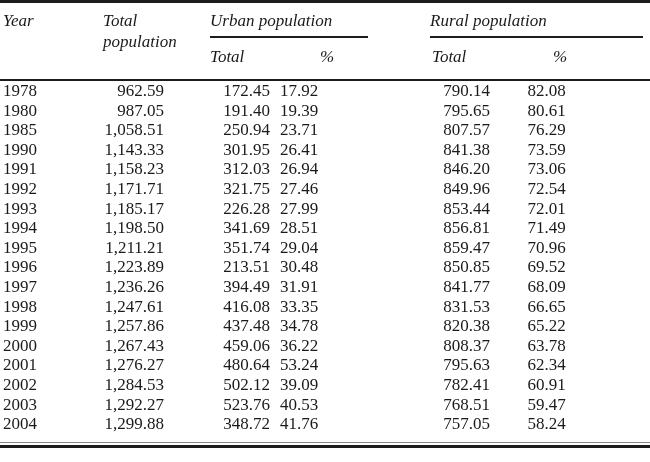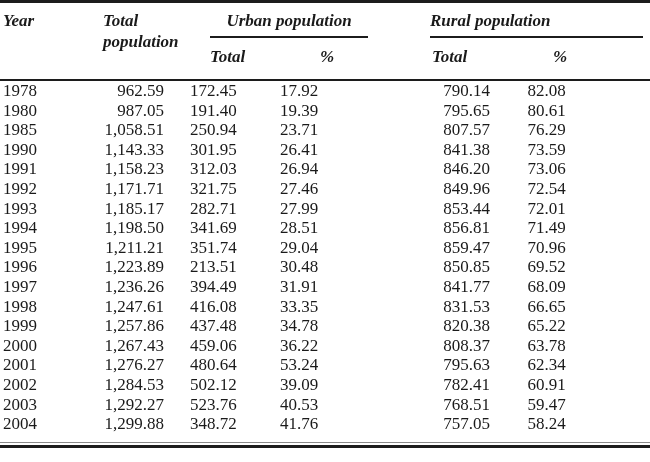--- a/index.html
+++ b/index.html
@@ -29,50 +29,49 @@
     padding: 0;
     font-weight: normal;
     text-align: left;
     vertical-align: top;
     white-space: normal;
   }
   thead th {
     font-style: italic;
     font-size: 17px;
     line-height: 21px;
-    font-weight: bold;
   }
   tr.h1 th { padding-top: 7px; }
   th.hy { padding-left: 3px; }
   th.ht { padding-left: 8px; }
 
   .spanlbl {
     padding-bottom: 5px;
     border-bottom: 2px solid #1c1c1c;
   }
-  th.sp-urban .spanlbl { margin-left: 20px; margin-right: 2px; text-align: center; }
+  th.sp-urban .spanlbl { margin-left: 20px; margin-right: 2px; }
   th.sp-rural .spanlbl { margin-left: 60px; margin-right: 7px; }
 
   tr.h2 th { padding-top: 8px; padding-bottom: 12px; }
   th.su-t { padding-left: 20px; }
   th.su-p { padding-left: 40px; }
   th.sr-t { padding-left: 62px; }
   th.sr-p { padding-left: 53px; }
 
   tr.h2 th, th[rowspan] { border-bottom: 2px solid #1c1c1c; }
 
   tbody td {
     font-size: 17px;
     line-height: 19.6px;
   }
   tbody tr:first-child td { }
   tbody tr:last-child td { padding-bottom: 8px; }
   td.c1 { padding-left: 3px; }
   td.c2 { text-align: right; padding-right: 26px; }
-  td.c3 { text-align: left; padding-right: 10px; }
+  td.c3 { text-align: right; padding-right: 10px; }
   td.c4 { text-align: left; padding-right: 13px; }
   td.c5 { text-align: right; padding-right: 10px; }
   td.c6 { text-align: center; padding-right: 57px; }
 
   .bottom-rules { width: 650px; }
   .rule-thin  { height: 0; border-top: 1px solid #8a8a8a; }
   .rule-gap   { height: 2px; }
   .rule-thick { height: 0; border-top: 3px solid #1c1c1c; }
 </style>
 </head>
@@ -151,21 +150,21 @@
           <td class="c1">1992</td>
           <td class="c2">1,171.71</td>
           <td class="c3">321.75</td>
           <td class="c4">27.46</td>
           <td class="c5">849.96</td>
           <td class="c6">72.54</td>
         </tr>
         <tr>
           <td class="c1">1993</td>
           <td class="c2">1,185.17</td>
-          <td class="c3">282.71</td>
+          <td class="c3">226.28</td>
           <td class="c4">27.99</td>
           <td class="c5">853.44</td>
           <td class="c6">72.01</td>
         </tr>
         <tr>
           <td class="c1">1994</td>
           <td class="c2">1,198.50</td>
           <td class="c3">341.69</td>
           <td class="c4">28.51</td>
           <td class="c5">856.81</td>

